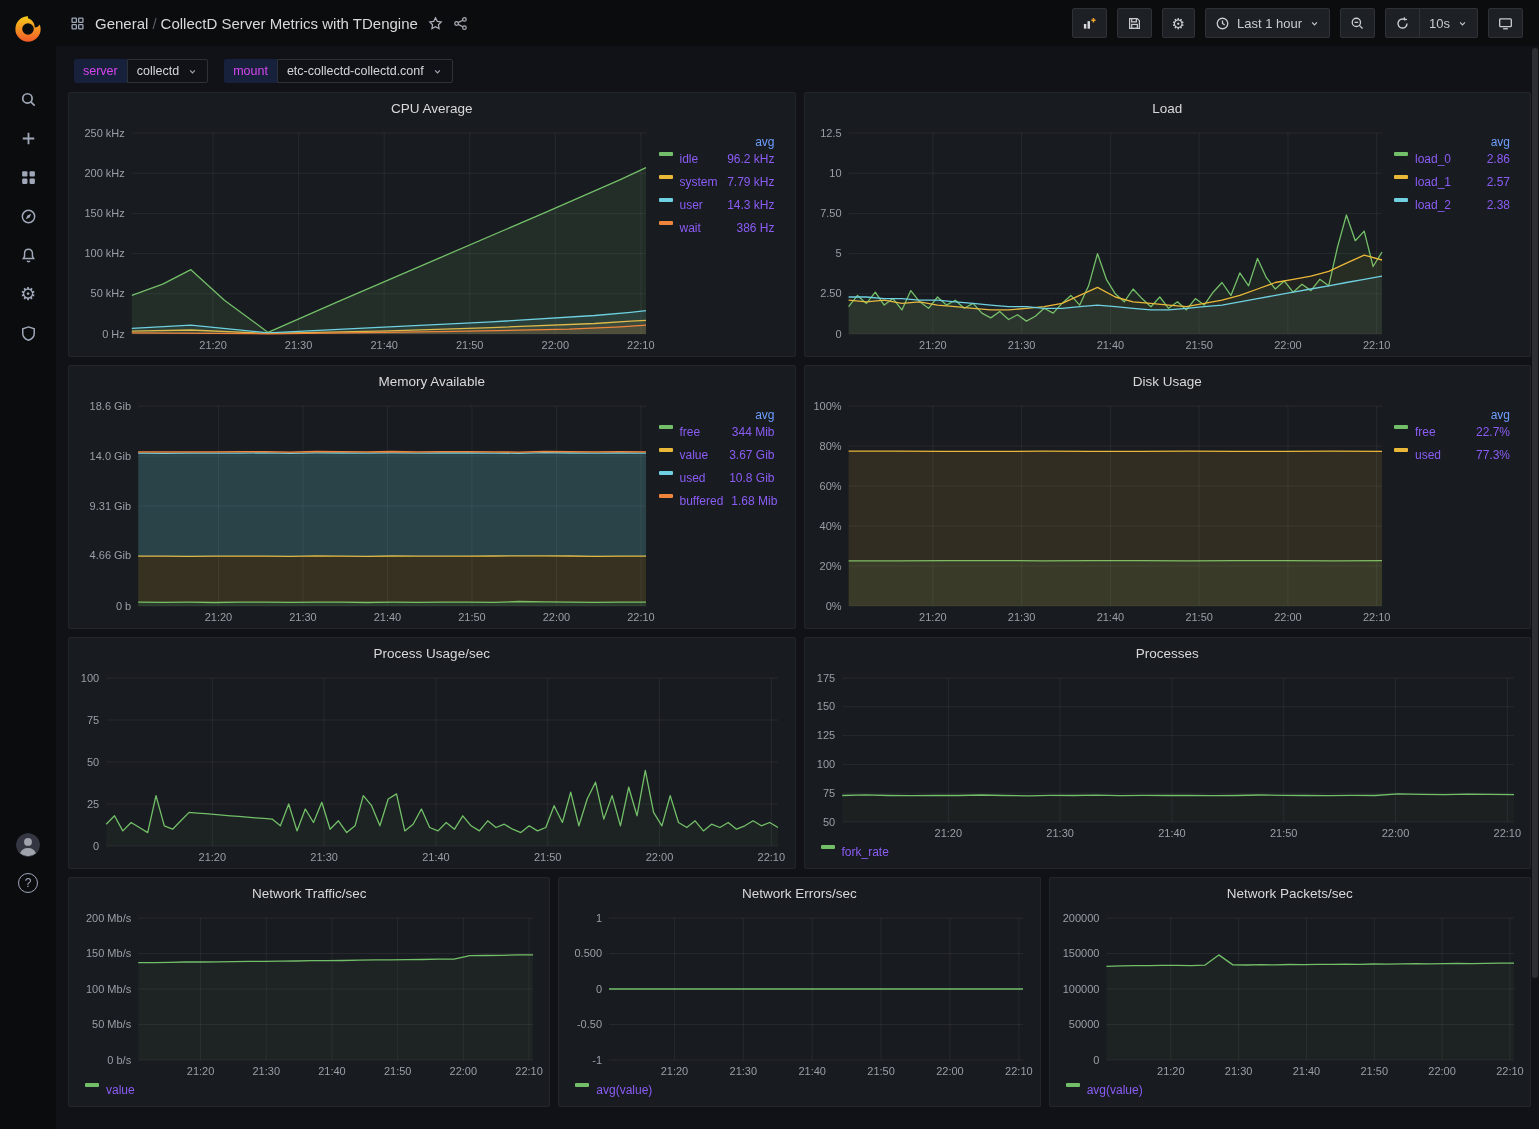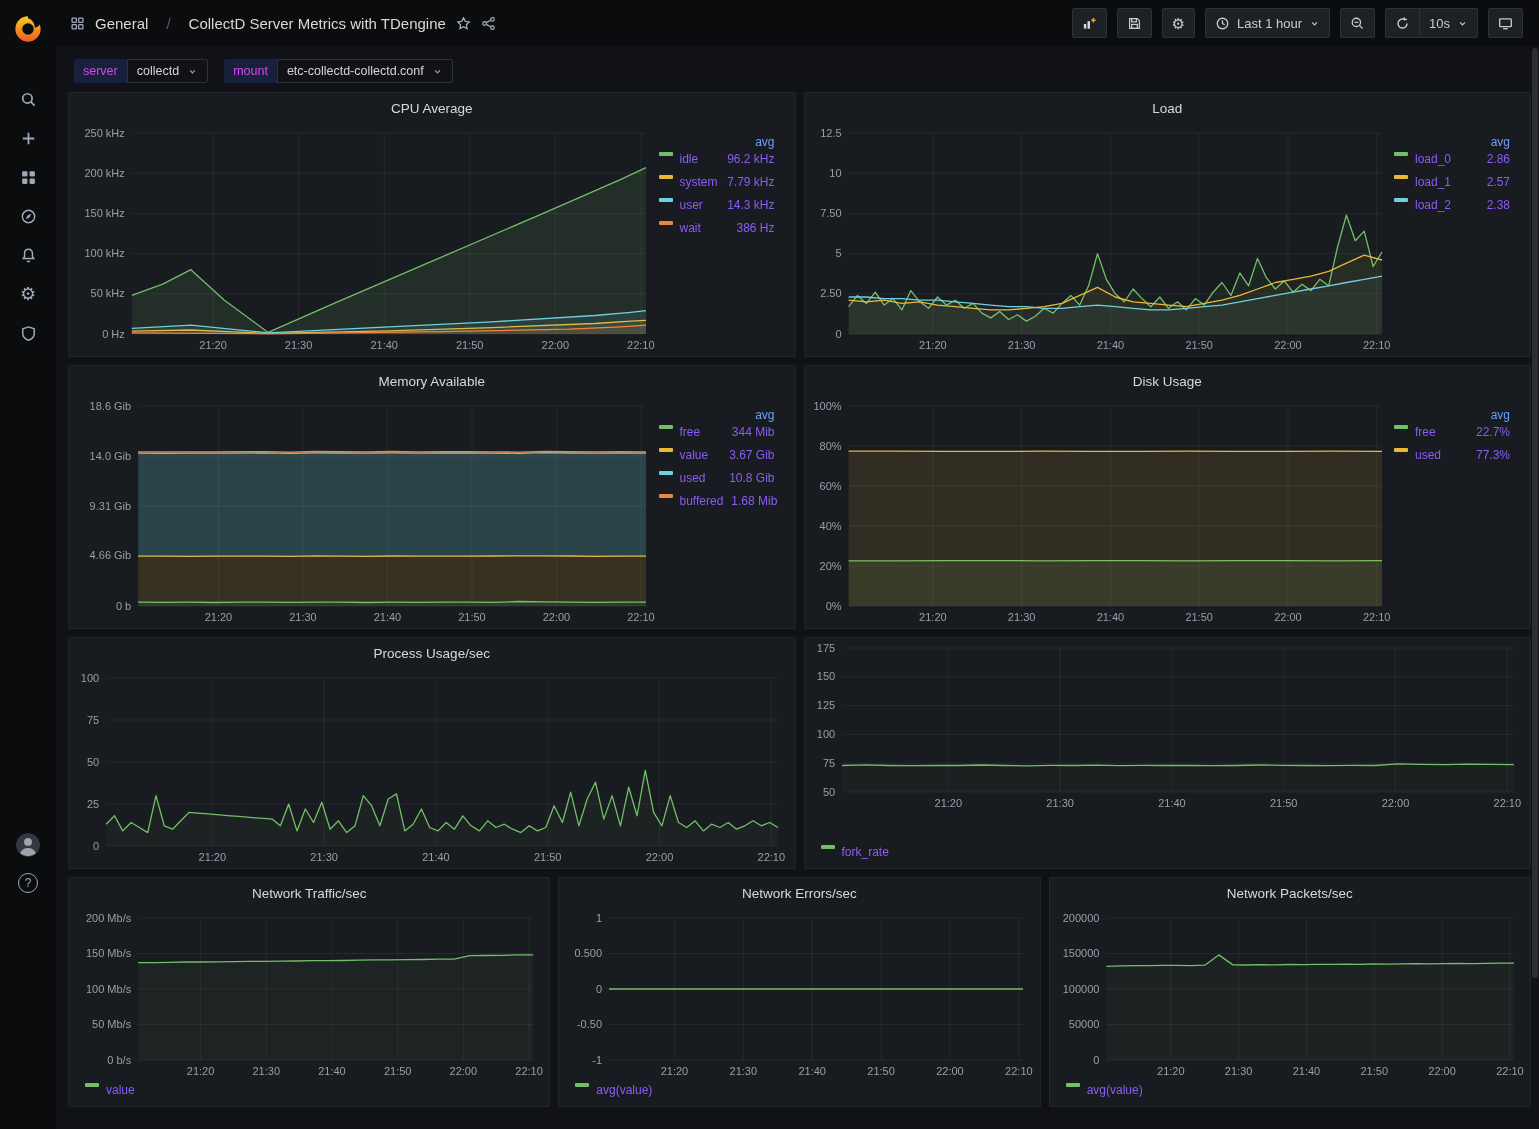--- a/index.html
+++ b/index.html
@@ -11,21 +11,21 @@
   .logo{width:30px;height:30px;margin:6px 0 38px 0;cursor:pointer}
   .side-btn{width:40px;height:34px;display:flex;align-items:center;justify-content:center;color:#9fa7b8;border-radius:2px;cursor:pointer;margin-bottom:5px}
   .side-btn svg{width:17px;height:17px}
   .glyph{font-size:18px;line-height:1}
   .side-bottom{margin-top:auto;margin-bottom:228px;display:flex;flex-direction:column;align-items:center;gap:16px}
   .avatar{width:24px;height:24px;border-radius:50%;overflow:hidden;cursor:pointer}
   .help-circle{width:20px;height:20px;border:1.5px solid #9fa7b8;border-radius:50%;color:#9fa7b8;display:flex;align-items:center;justify-content:center;font-size:12px;cursor:pointer}
   
   .main{margin-left:56px}
   .topnav{height:46px;background:#0b0c0e;display:flex;align-items:center;padding:0 16px 0 14px;gap:10px}
-  .crumb{display:flex;align-items:center;gap:18px;font-size:15px;color:#d8d9da;white-space:nowrap}
+  .crumb{display:flex;align-items:center;gap:4px;font-size:15px;color:#d8d9da;white-space:nowrap}
   .crumb .sep{color:#5a5f66}
   .crumb-icon{color:#9fa7b8}
   .crumb-icon svg{width:15px;height:15px}
   .mini-icon{color:#aab0b8;cursor:pointer;display:flex;align-items:center}
   .mini-icon svg{width:15px;height:15px}
   .spacer{flex:1}
   .btn{display:flex;align-items:center;gap:7px;height:30px;padding:0 9px;background:#1d2024;border:1px solid #2e3236;border-radius:2px;color:#c9ccd1;font-size:13px;cursor:pointer;white-space:nowrap}
   .btn svg{width:15px;height:15px}
   .btn .caret svg{width:11px;height:11px}
   .btn-group{display:flex}
@@ -534,20 +534,21 @@
               <line x1="696.282" x2="696.282" y1="10" y2="178" stroke="rgba(204,204,220,0.08)"></line>
               <text x="696.282" y="193" text-anchor="middle" fill="#9a9fa8" font-size="11">22:10</text>
               <path d="M31.2,156.2L39.5,147.8L47.8,162.9L56.1,154.5L64.4,159.5L72.7,164.6L81.0,127.6L89.3,157.8L97.6,161.2L105.8,152.8L114.1,144.4L122.4,145.1L130.7,145.7L139.0,146.4L147.3,147.1L155.6,147.8L163.9,148.4L172.2,149.1L180.5,149.8L188.8,150.4L197.1,151.1L205.4,157.8L213.7,136.0L222.0,162.9L230.3,141.0L238.5,154.5L246.8,134.3L255.1,161.2L263.4,152.8L271.7,164.6L280.0,157.8L288.3,127.6L296.6,137.7L304.9,157.8L313.2,131.0L321.5,125.9L329.8,162.9L338.1,156.2L346.4,141.0L354.7,159.5L363.0,162.9L371.2,154.5L379.5,161.2L387.8,147.8L396.1,157.8L404.4,162.9L412.7,152.8L421.0,159.5L429.3,156.2L437.6,161.2L445.9,164.6L454.2,157.8L462.5,162.9L470.8,159.5L479.1,137.7L487.4,154.5L495.7,124.2L503.9,157.8L512.2,131.0L520.5,114.2L528.8,151.1L537.1,127.6L545.4,157.8L553.7,119.2L562.0,147.8L570.3,102.4L578.6,144.4L586.9,157.8L595.2,127.6L603.5,154.5L611.8,159.5L620.1,152.8L628.4,162.9L636.6,156.2L644.9,159.5L653.2,154.5L661.5,161.2L669.8,157.8L678.1,152.8L686.4,157.8L694.7,154.5L703.0,159.5L703.0,178.0L31.2,178.0Z" fill="#73bf69" fill-opacity="0.05"></path>
               <path d="M31.2,156.2L39.5,147.8L47.8,162.9L56.1,154.5L64.4,159.5L72.7,164.6L81.0,127.6L89.3,157.8L97.6,161.2L105.8,152.8L114.1,144.4L122.4,145.1L130.7,145.7L139.0,146.4L147.3,147.1L155.6,147.8L163.9,148.4L172.2,149.1L180.5,149.8L188.8,150.4L197.1,151.1L205.4,157.8L213.7,136.0L222.0,162.9L230.3,141.0L238.5,154.5L246.8,134.3L255.1,161.2L263.4,152.8L271.7,164.6L280.0,157.8L288.3,127.6L296.6,137.7L304.9,157.8L313.2,131.0L321.5,125.9L329.8,162.9L338.1,156.2L346.4,141.0L354.7,159.5L363.0,162.9L371.2,154.5L379.5,161.2L387.8,147.8L396.1,157.8L404.4,162.9L412.7,152.8L421.0,159.5L429.3,156.2L437.6,161.2L445.9,164.6L454.2,157.8L462.5,162.9L470.8,159.5L479.1,137.7L487.4,154.5L495.7,124.2L503.9,157.8L512.2,131.0L520.5,114.2L528.8,151.1L537.1,127.6L545.4,157.8L553.7,119.2L562.0,147.8L570.3,102.4L578.6,144.4L586.9,157.8L595.2,127.6L603.5,154.5L611.8,159.5L620.1,152.8L628.4,162.9L636.6,156.2L644.9,159.5L653.2,154.5L661.5,161.2L669.8,157.8L678.1,152.8L686.4,157.8L694.7,154.5L703.0,159.5" fill="none" stroke="#73bf69" stroke-width="1.3" stroke-linejoin="round"></path>
             </svg>
           </div>
       </div>
     </section>
 
     <section class="panel span3">
+      <h2 class="panel-title">Processes</h2>
       <div class="panel-body">
         <div class="chart">
             <svg width="713" height="174" font-family="&quot;Liberation Sans&quot;,sans-serif">
               <line x1="31.200000000000003" x2="703" y1="154" y2="154" stroke="rgba(204,204,220,0.08)"></line>
               <text x="24.200000000000003" y="157.5" text-anchor="end" fill="#9a9fa8" font-size="11">50</text>
               <line x1="31.200000000000003" x2="703" y1="125.2" y2="125.2" stroke="rgba(204,204,220,0.08)"></line>
               <text x="24.200000000000003" y="128.7" text-anchor="end" fill="#9a9fa8" font-size="11">75</text>
               <line x1="31.200000000000003" x2="703" y1="96.39999999999999" y2="96.39999999999999" stroke="rgba(204,204,220,0.08)"></line>
               <text x="24.200000000000003" y="99.89999999999999" text-anchor="end" fill="#9a9fa8" font-size="11">100</text>
               <line x1="31.200000000000003" x2="703" y1="67.6" y2="67.6" stroke="rgba(204,204,220,0.08)"></line>

